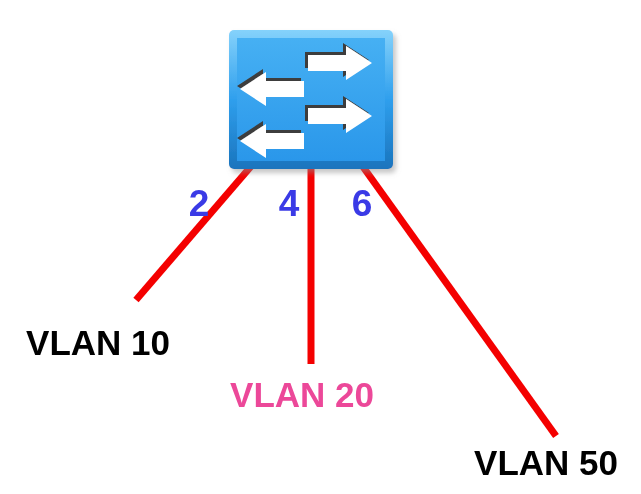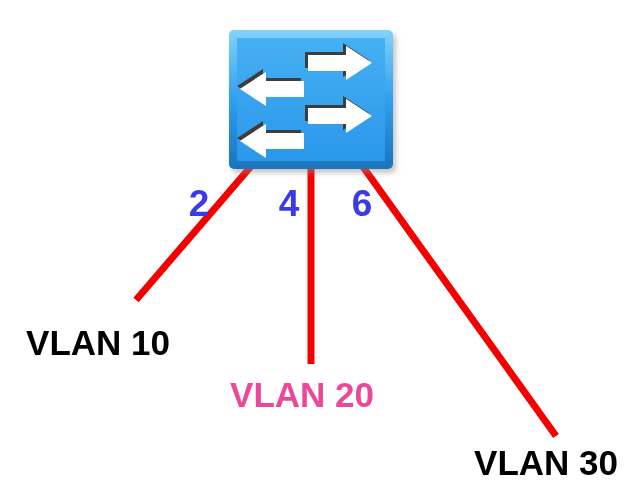--- a/index.html
+++ b/index.html
@@ -70,15 +70,15 @@
       <polygon points="0,-8 -38,-8 -38,-17 -64,0 -38,17 -38,8 0,8" transform="translate(304,141)" filter="url(#arrowShadow)" fill="#ffffff"></polygon>
     </g>
   </svg>
 
   <div class="port-label" style="left: 199px; top: 203px; color: rgb(58, 58, 230);">2</div>
   <div class="port-label" style="left: 289px; top: 203px; color: rgb(58, 58, 230);">4</div>
   <div class="port-label" style="left: 362px; top: 203px; color: rgb(58, 58, 230);">6</div>
 
   <div class="vlan-label" style="left: 98px; top: 326px; color: rgb(0, 0, 0); margin-top: 16px;">VLAN 10</div>
   <div class="vlan-label" style="left: 287px; top: 394px; color: #ec4899; margin-left: 15px;">VLAN 20</div>
-  <div class="vlan-label" style="left: 546px; top: 462px; color: rgb(0, 0, 0);">VLAN 30</div>
+  <div class="vlan-label" style="left: 546px; top: 462px; color: rgb(0, 0, 0);">VLAN 50</div>
 
 </div>
 
 </body></html>

